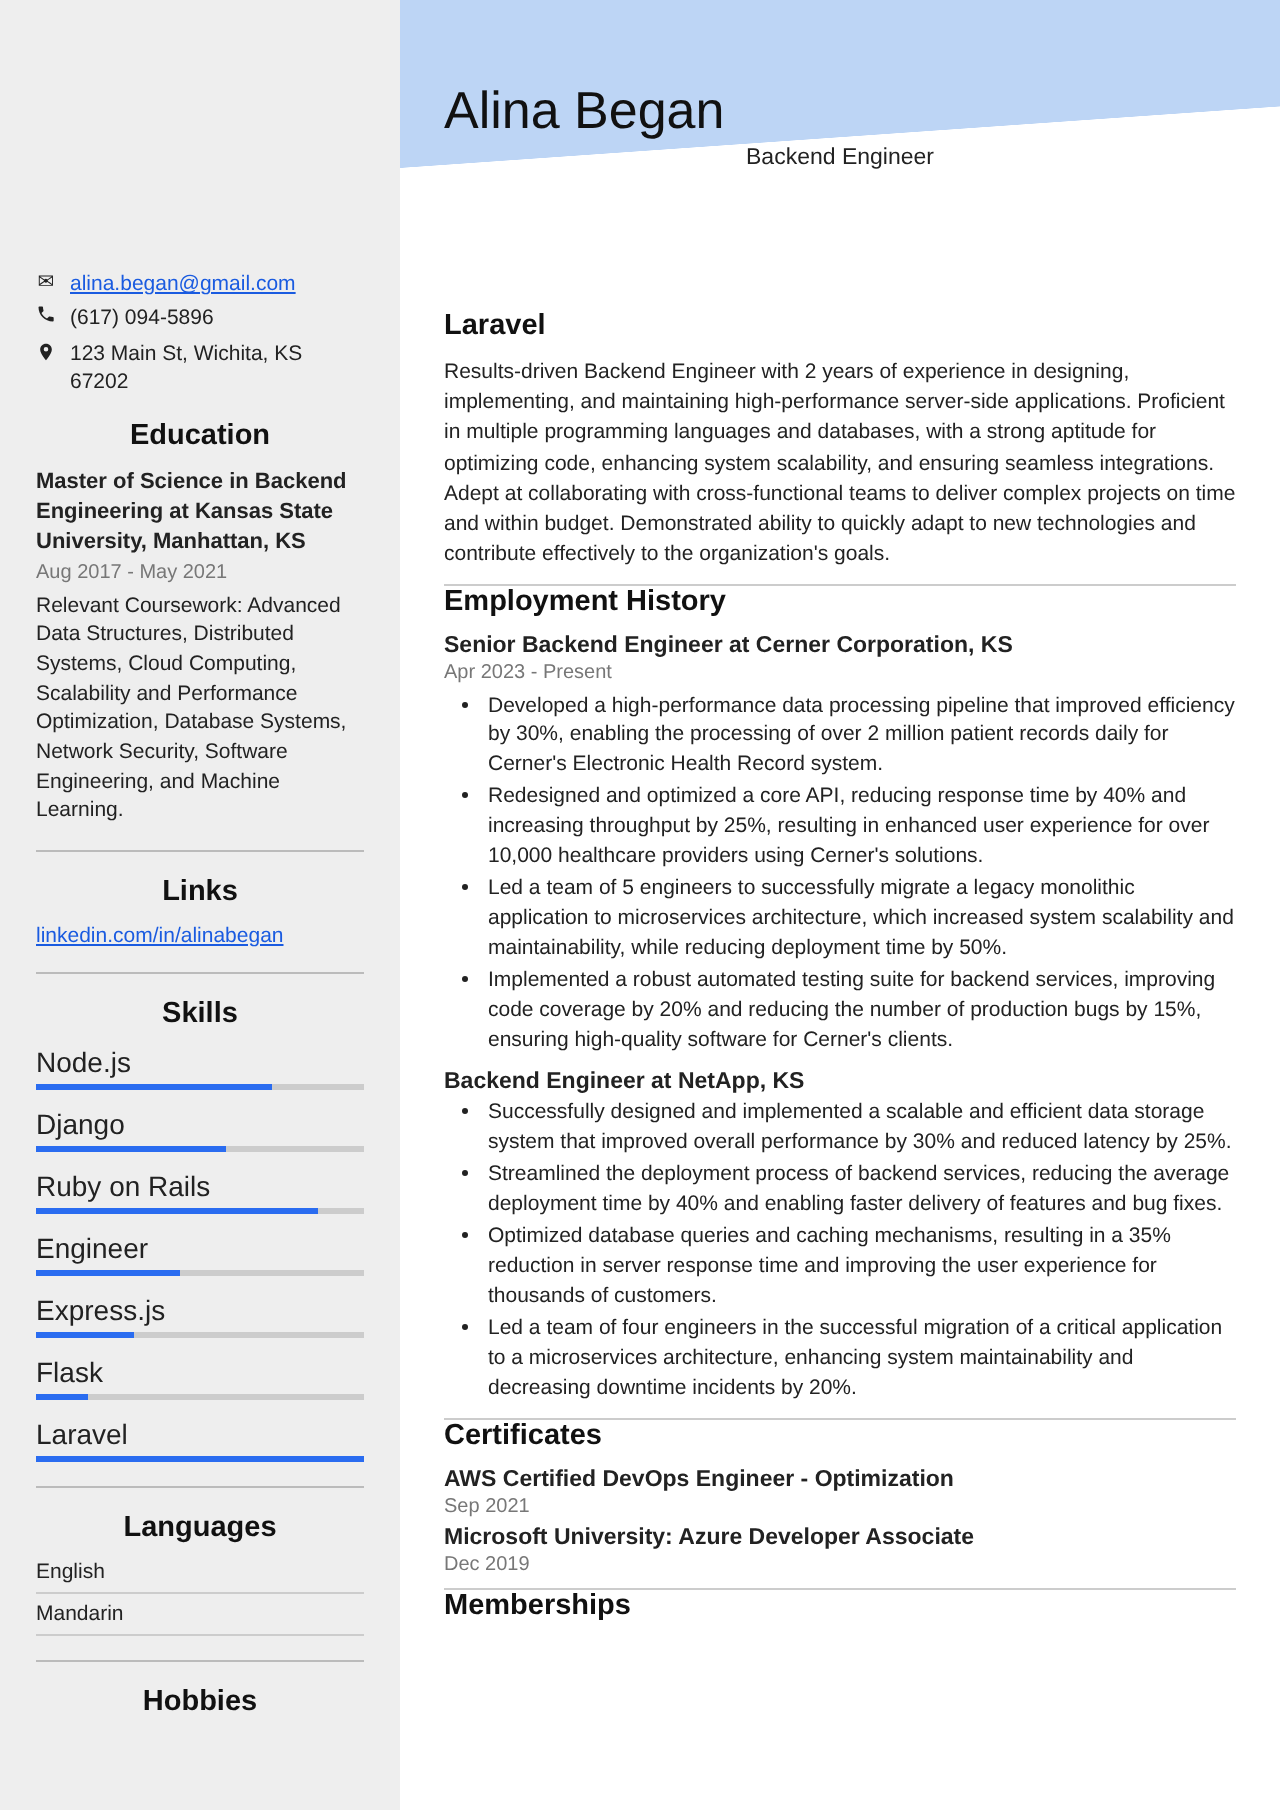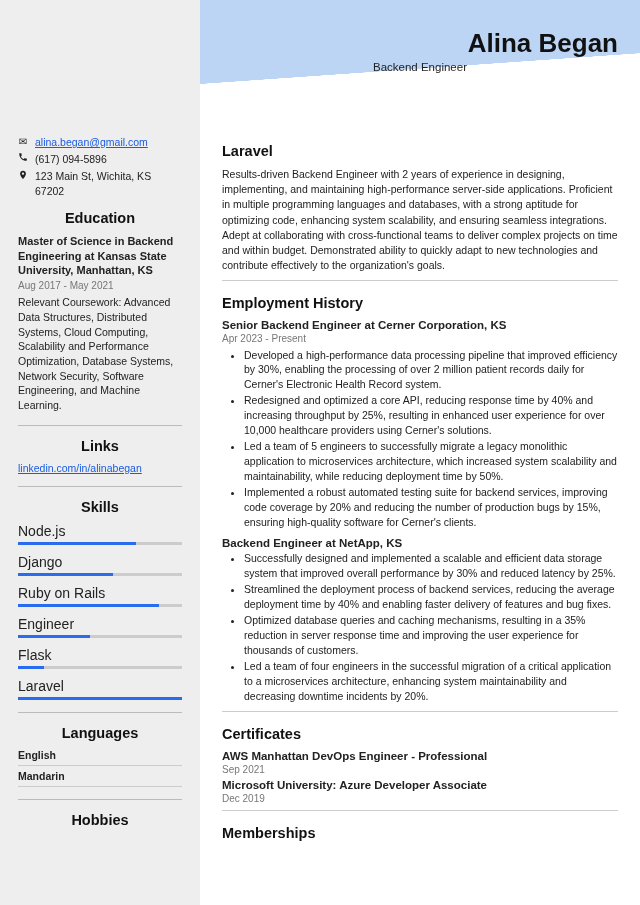--- a/index.html
+++ b/index.html
@@ -42,24 +42,24 @@
     color: #222;
   }
   .main {
     flex: 1;
     padding: 24px 22px 10px 22px;
     font-size: 10.5px;
     color: #222;
   }
   .name {
     font-size: 26px;
-    font-weight: 700;
-    text-align: right;
+    font-weight: 400;
+    text-align: left;
     color: #111;
-    margin-top: 4px;
+    margin-top: 16px;
   }
   .title {
     font-size: 11.5px;
     text-align: center;
     color: #222;
     margin-top: 2px;
     margin-bottom: 70px;
   }
   h2.section {
     font-size: 14.5px;
@@ -69,21 +69,21 @@
     border-top: none;
   }
   .sidebar h2.section {
     padding-top: 12px;
     border-top: 1px solid #bbb;
     margin-top: 4px;
     text-align: center;
   }
   .sidebar h2.section.first { border-top: none; padding-top: 0; }
   .main h2.section {
-    padding-top: 14px;
+    padding-top: 0;
     border-top: 1px solid #ccc;
     margin-top: 6px;
   }
   .main h2.section.first { border-top: none; padding-top: 0; }
   .contact-row {
     display: flex;
     align-items: flex-start;
     gap: 7px;
     margin-bottom: 3px;
     line-height: 1.35;
@@ -104,21 +104,21 @@
   .skill-bar {
     height: 3px;
     background: #ccc;
     position: relative;
   }
   .skill-bar > span {
     position: absolute;
     left: 0; top: 0; bottom: 0;
     background: #2a6cf0;
   }
-  .lang { margin-bottom: 4px; padding-bottom: 4px; border-bottom: 1px solid #ccc; font-weight: bold; }
+  .lang { margin-bottom: 4px; padding-bottom: 4px; border-bottom: 1px solid #ccc; }
   .profile-text { line-height: 1.45; margin-bottom: 4px; }
   .job-title, .cert-title { font-weight: 700; font-size: 11.5px; margin-top: 4px; }
   ul.bullets {
     list-style: disc;
     padding-left: 22px;
     margin: 2px 0 8px 0;
   }
   ul.bullets li { line-height: 1.42; margin-bottom: 1px; }
   .links { font-size: 10.5px; }
 </style>
@@ -180,20 +180,26 @@
         <div class="skill">
           <div class="skill-name">Ruby on Rails</div>
     <div class="skill-bar">
             <span style="width:86%"></span>
           </div>
         </div>
         <div class="skill">
           <div class="skill-name">Engineer</div>
     <div class="skill-bar">
             <span style="width:44%"></span>
+          </div>
+        </div>
+        <div class="skill">
+          <div class="skill-name">Express.js</div>
+    <div class="skill-bar">
+            <span style="width:30%"></span>
           </div>
         </div>
         <div class="skill">
           <div class="skill-name">Flask</div>
     <div class="skill-bar">
             <span style="width:16%"></span>
           </div>
         </div>
         <div class="skill">
           <div class="skill-name">Laravel</div>
@@ -238,21 +244,21 @@
             <li>Streamlined the deployment process of backend services, reducing the average deployment time by 40% and enabling faster delivery of features and bug fixes.</li>
             <li>Optimized database queries and caching mechanisms, resulting in a 35% reduction in server response time and improving the user experience for thousands of customers.</li>
             <li>Led a team of four engineers in the successful migration of a critical application to a microservices architecture, enhancing system maintainability and decreasing downtime incidents by 20%.</li>
           </ul>
         </div>
       </div>
 
     <h2 class="section">Certificates</h2>
     <div id="certs-container">
         <div>
-          <div class="cert-title">AWS Manhattan DevOps Engineer - Professional</div>
+          <div class="cert-title">AWS Certified DevOps Engineer - Optimization</div>
           <div class="cert-dates">Sep 2021</div>
         </div>
         <div>
           <div class="cert-title">Microsoft University: Azure Developer Associate</div>
           <div class="cert-dates">Dec 2019</div>
         </div>
       </div>
 
     <h2 class="section">Memberships</h2>
   </main>

